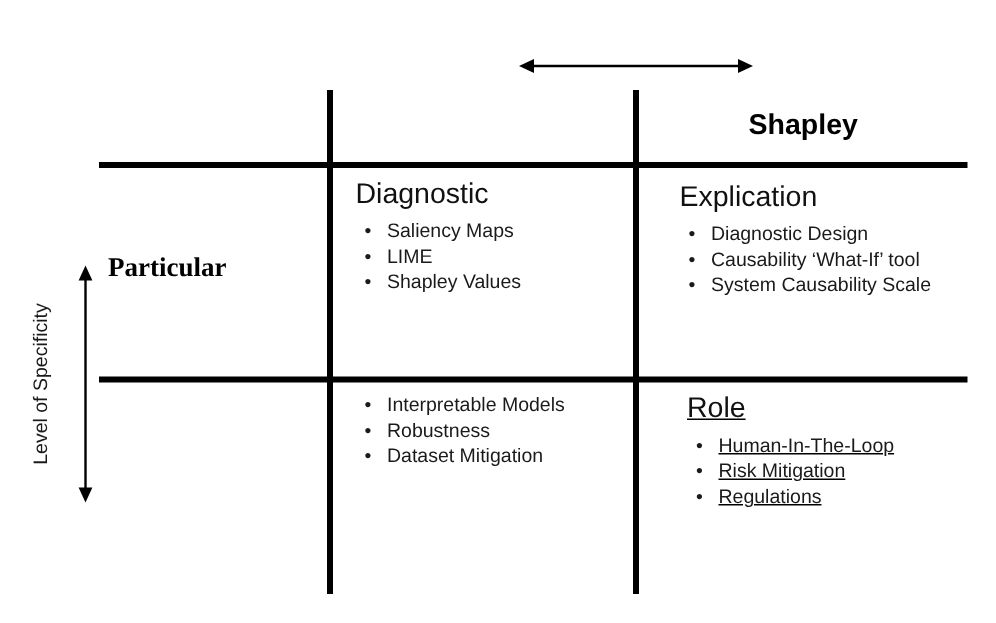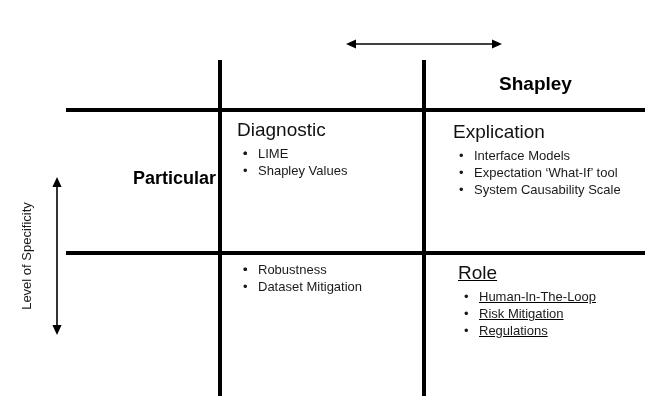--- a/index.html
+++ b/index.html
@@ -89,23 +89,24 @@
   .col-header.c1 { left: 222px; width: 200px; }
   .col-header.c2 { left: 426px; width: 219px; }
 
   
   .row-header {
     position: absolute;
     left: 72px;
     width: 144px;
     font-size: 18px;
     font-weight: bold;
-    text-align: right;
+    text-align: left;
     line-height: 22px;
     white-space: nowrap;
+    font-family: Liberation Serif, serif;
   }
   .row-header.r1 { top: 167px; }
   .row-header.r2 { top: 310px; }
 
   
   .cell {
     position: absolute;
   }
   .cell.q-tl { left: 237px; top: 118px; width: 182px; }
   .cell.q-tr { left: 441px; top: 120px; width: 210px; margin-left: 12px; }
@@ -167,38 +168,38 @@
   <div class="rule-v v1"></div>
   <div class="rule-v v2"></div>
 
   <div class="col-header c2">Shapley</div>
 
   <div class="row-header r1">Particular</div>
 
   <div class="cell q-tl">
     <div class="cell-title">Diagnostic</div>
     <ul class="cell-list">
-      <li><span class="bullet">•</span></li>
+      <li><span class="bullet">•</span><span>Saliency Maps</span></li>
       <li><span class="bullet">•</span><span>LIME</span></li>
       <li><span class="bullet">•</span><span>Shapley Values</span></li>
     </ul>
   </div>
 
   <div class="cell q-tr">
     <div class="cell-title">Explication</div>
     <ul class="cell-list">
-      <li><span class="bullet">•</span><span>Interface Models</span></li>
-      <li><span class="bullet">•</span><span>Expectation ‘What-If’ tool</span></li>
+      <li><span class="bullet">•</span><span>Diagnostic Design</span></li>
+      <li><span class="bullet">•</span><span>Causability ‘What-If’ tool</span></li>
       <li><span class="bullet">•</span><span>System Causability Scale</span></li>
     </ul>
   </div>
 
   <div class="cell q-bl">
     <ul class="cell-list">
-      <li><span class="bullet">•</span></li>
+      <li><span class="bullet">•</span><span>Interpretable Models</span></li>
       <li><span class="bullet">•</span><span>Robustness</span></li>
       <li><span class="bullet">•</span><span>Dataset Mitigation</span></li>
     </ul>
   </div>
 
   <div class="cell q-br">
     <div class="cell-title">Role</div>
     <ul class="cell-list">
       <li><span class="bullet">•</span><span>Human-In-The-Loop</span></li>
       <li><span class="bullet">•</span><span>Risk Mitigation</span></li>

